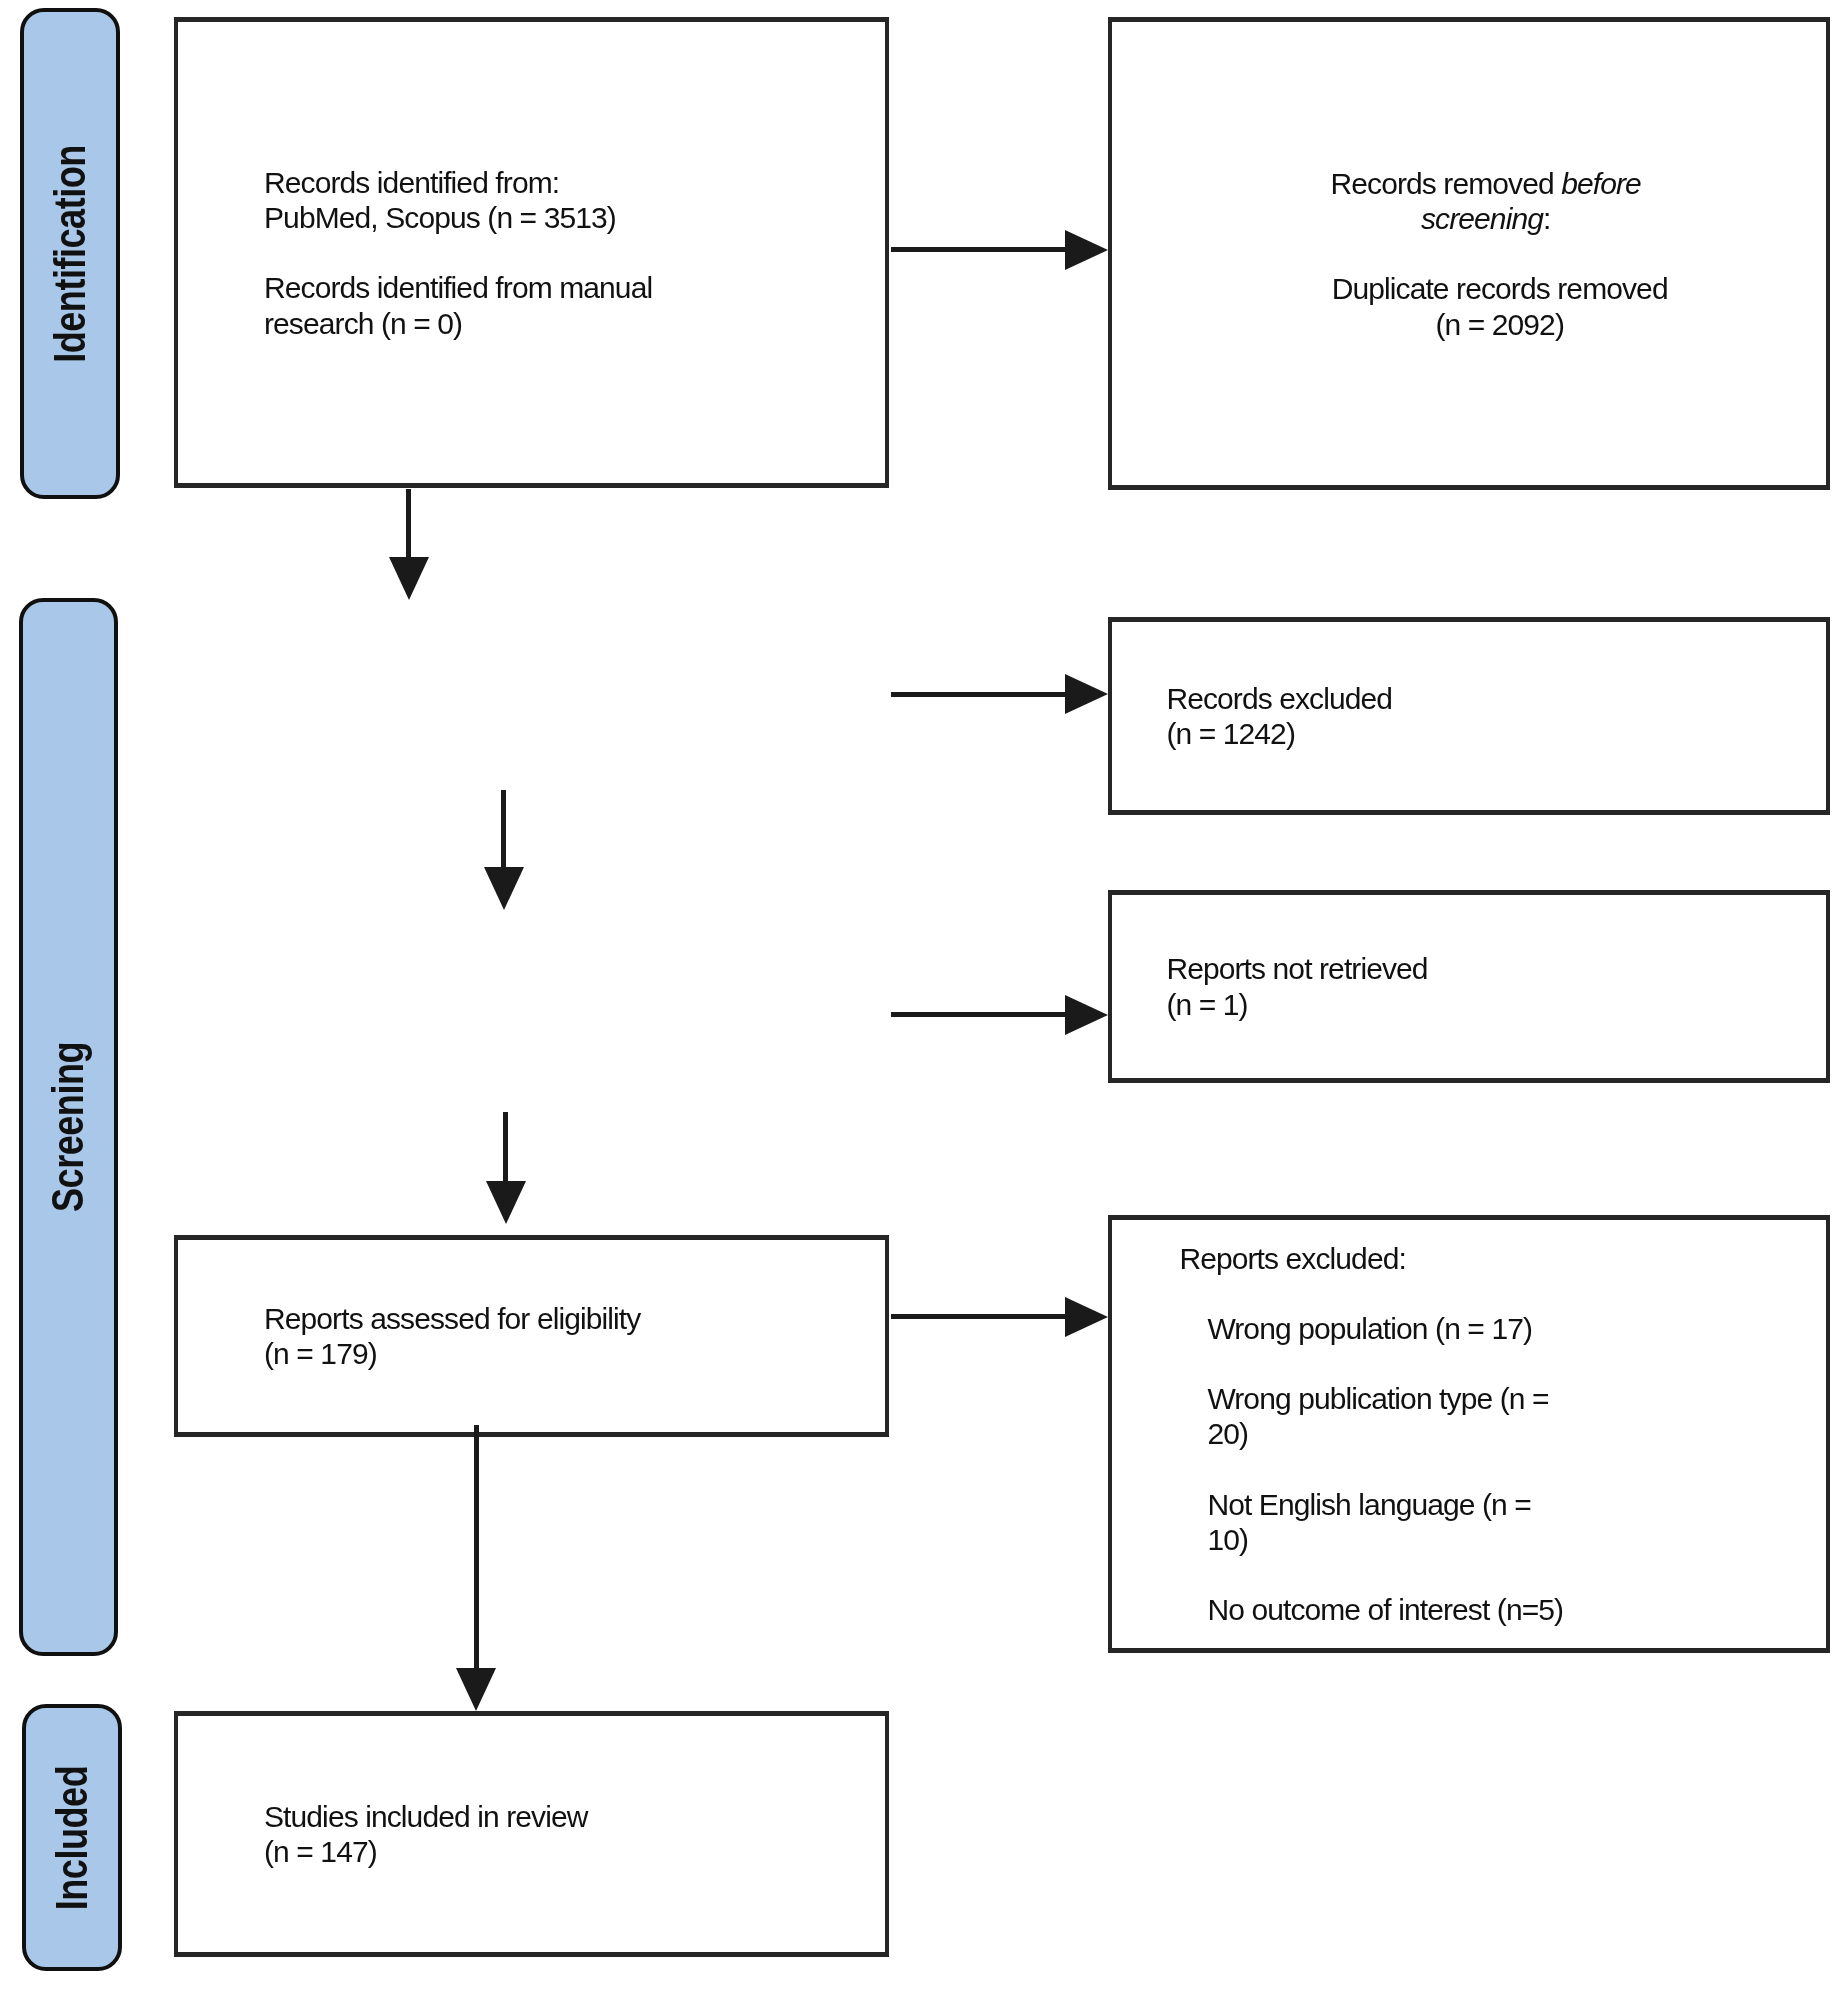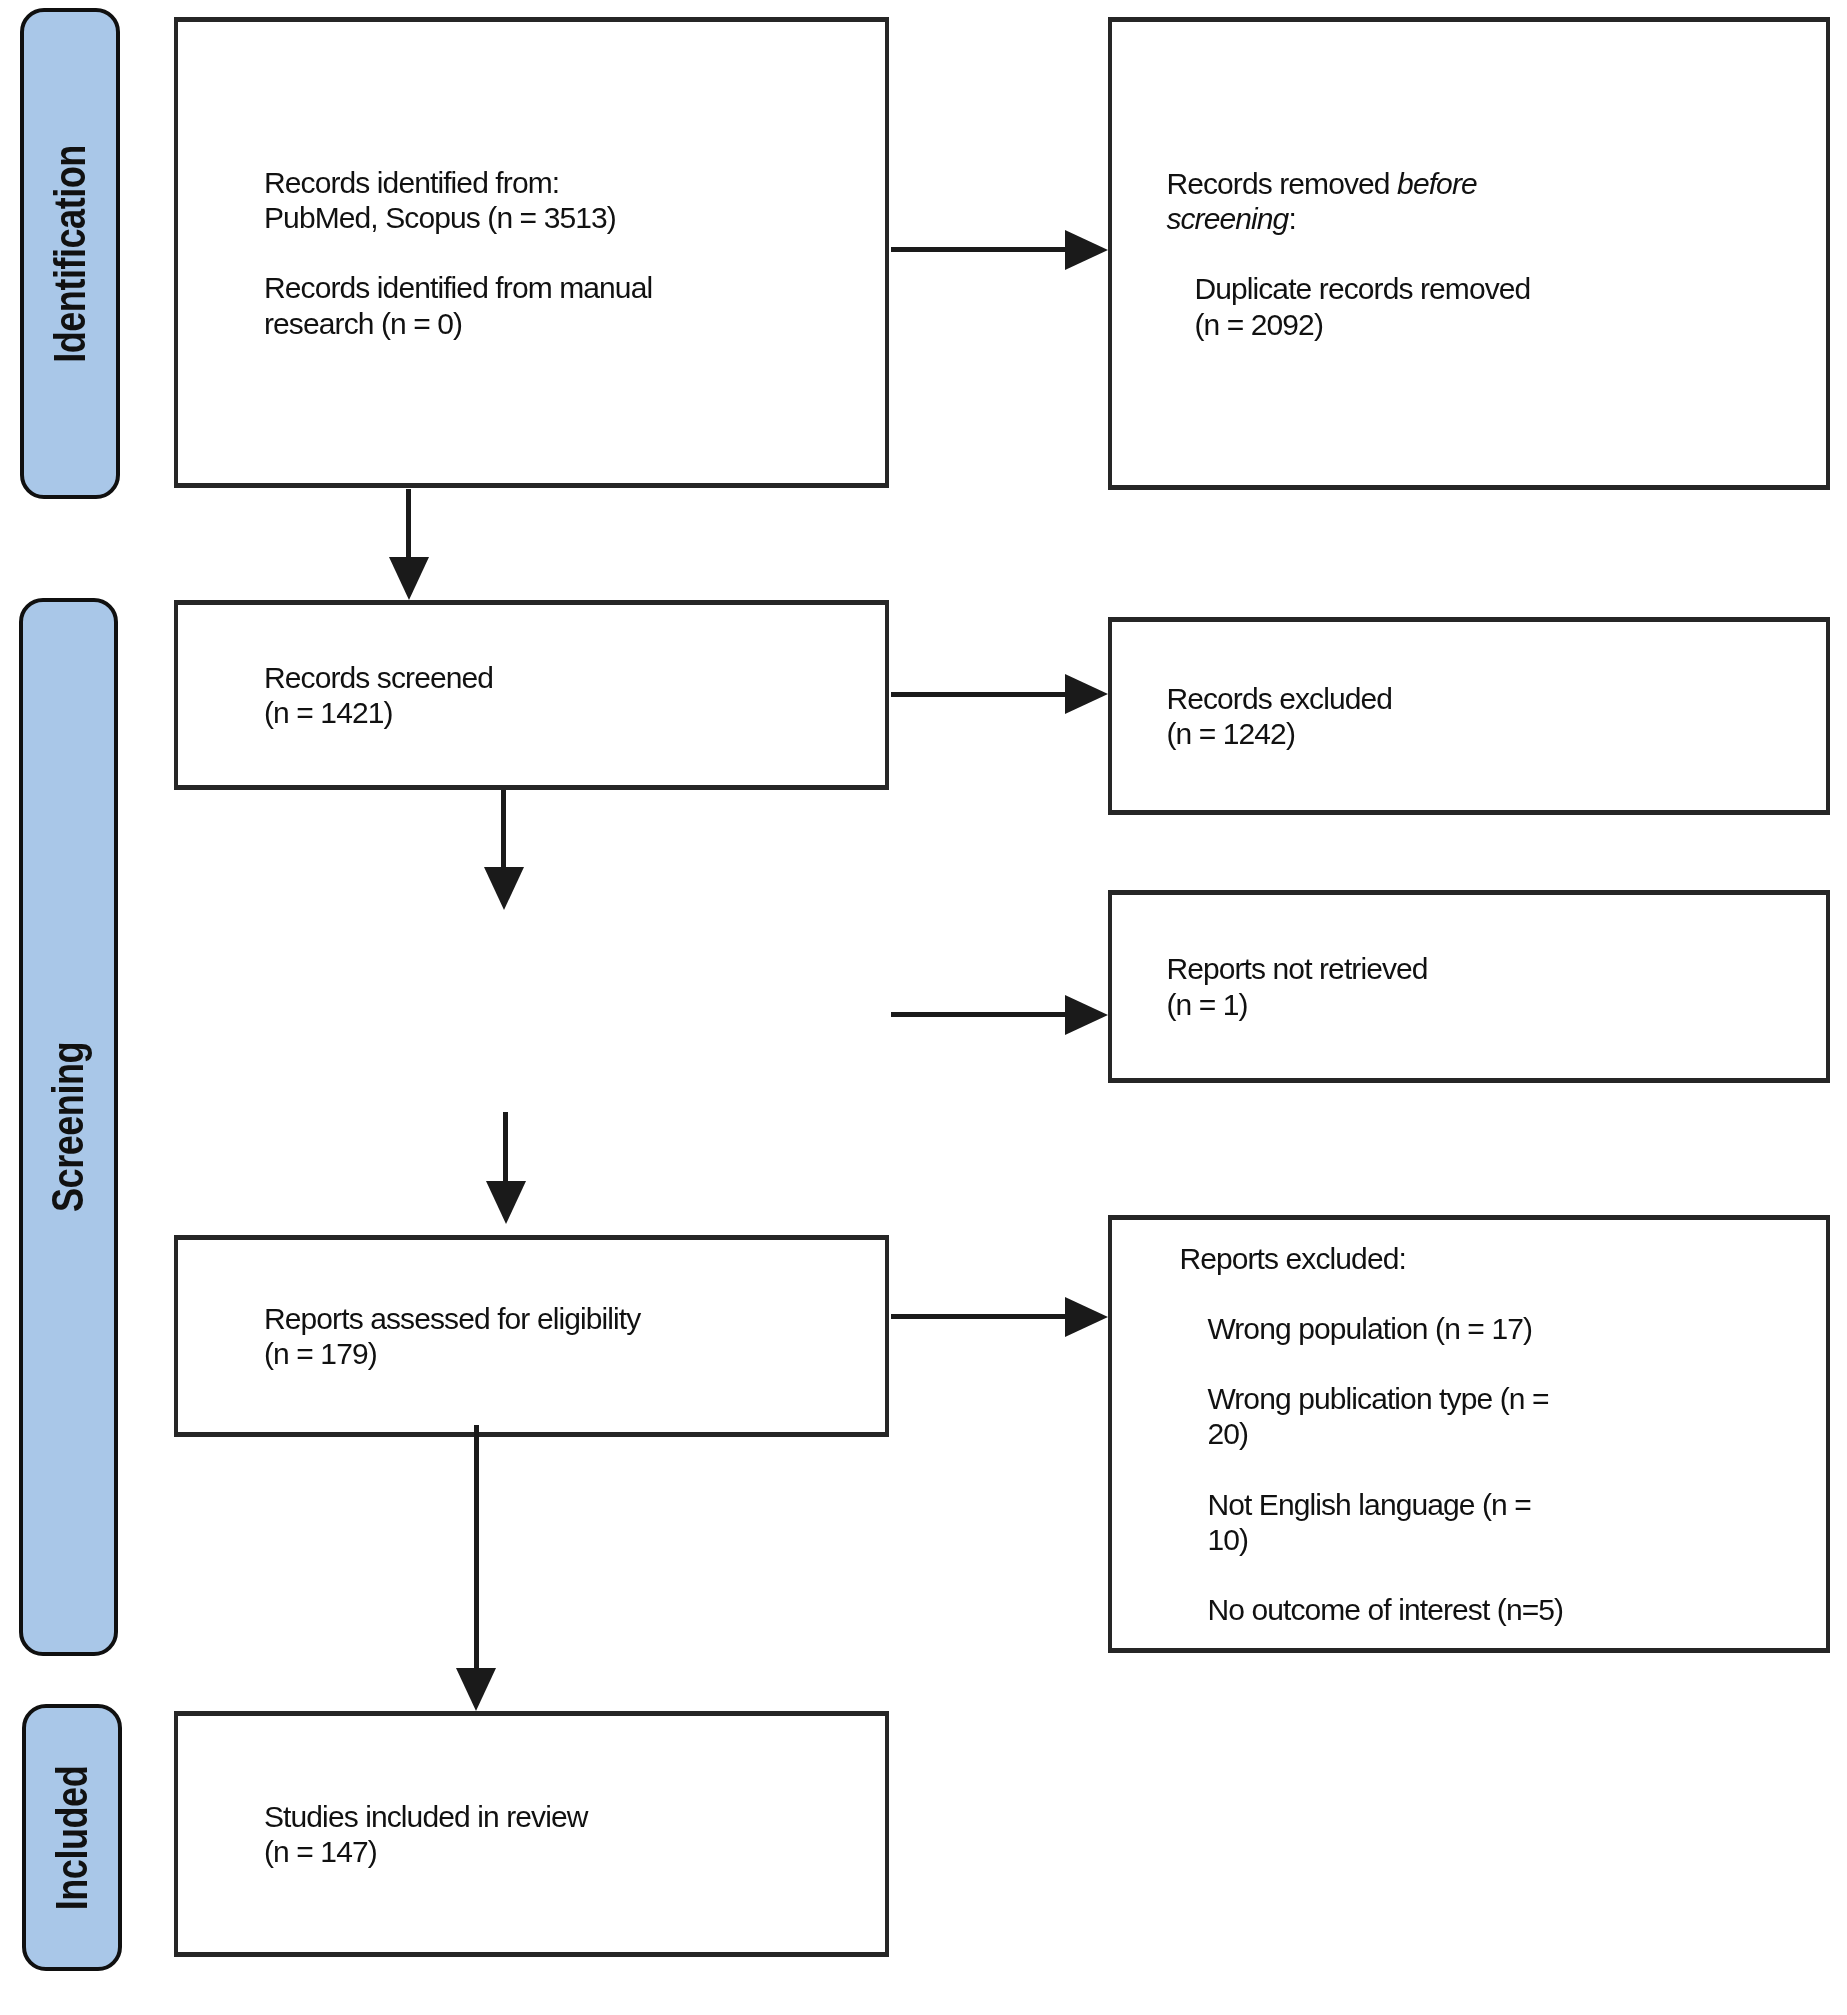--- a/index.html
+++ b/index.html
@@ -89,37 +89,33 @@
   </div>
 
   <div class="box pad-left" style="left:174px; top:17.4px; width:715px; height:471px;">
     <div class="box-text">Records identified from:
 PubMed, Scopus (n = 3513)
 
 Records identified from manual
 research (n = 0)</div>
   </div>
 
-  <div class="box pad-left" style="left:174px; top:600px; width:715px; height:190px;">
-    <div class="box-text">Records screened
-(n = 1421)</div>
-  </div>
 
 
   <div class="box pad-left" style="left:174px; top:1235px; width:715px; height:202px;">
     <div class="box-text">Reports assessed for eligibility
 (n = 179)</div>
   </div>
 
   <div class="box pad-left" style="left:174px; top:1711px; width:715px; height:246px;">
     <div class="box-text">Studies included in review
 (n = 147)</div>
   </div>
 
-  <div class="box pad-small" style="left:1108px; top:17.4px; width:722px; height:473px;">
+  <div class="box pad-small" style="left:1108px; top:17.4px; width:722px; height:473px;text-align:center;">
     <div class="box-text">
       <div><span>Records removed </span><span class="italic">before
 screening</span><span>:</span></div>
       <div class="sub-item">Duplicate records removed
 (n = 2092)</div>
     </div>
   </div>
 
   <div class="box pad-small" style="left:1108px; top:617px; width:722px; height:198px;">
     <div class="box-text">Records excluded

